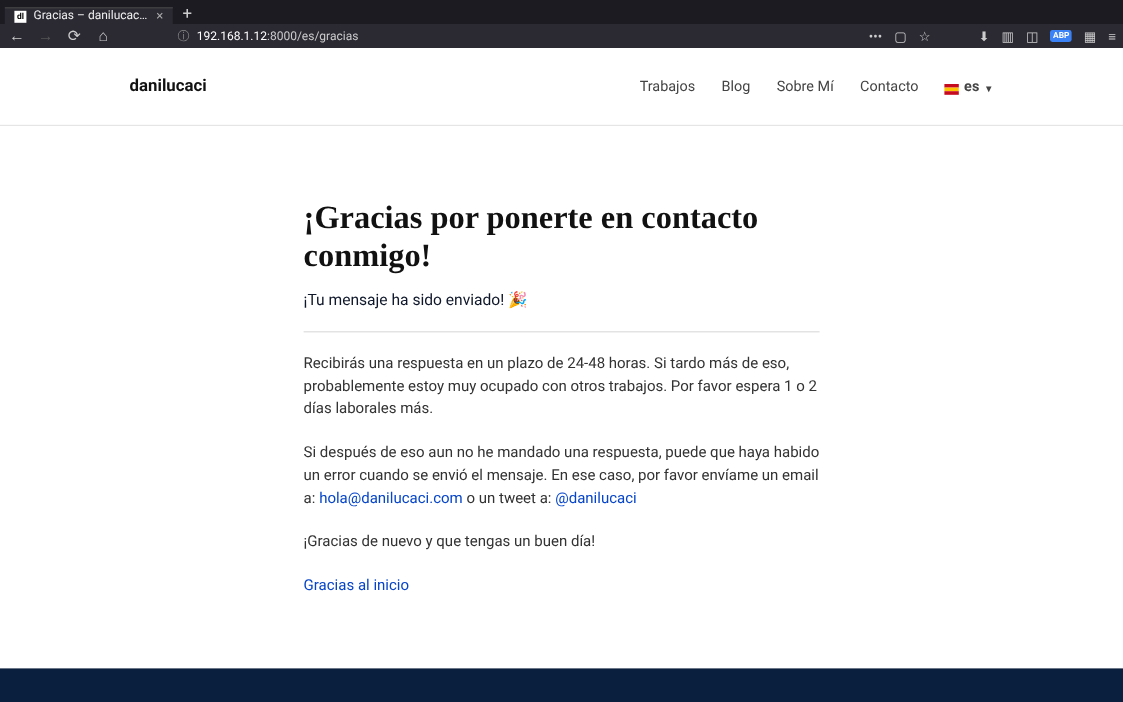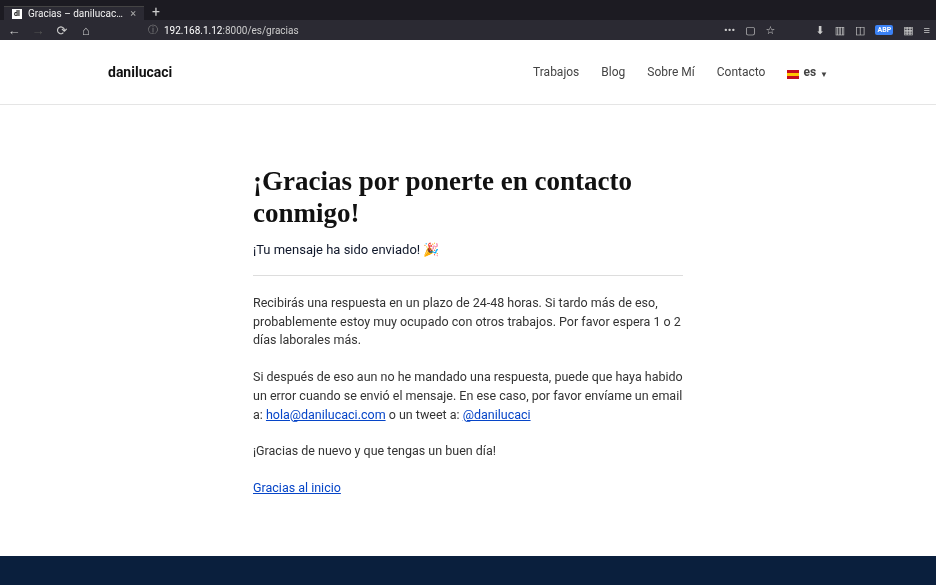--- a/index.html
+++ b/index.html
@@ -38,21 +38,21 @@
     .flag::before { top: 0; height: 33%; background: #c60b1e; }
     .flag::after { bottom: 0; height: 33%; background: #c60b1e; }
     .flag-mid { position: absolute; top: 33%; bottom: 33%; left: 0; right: 0; background: #ffc400; }
     .caret { font-size: 8px; color: #444; }
     
     .main { max-width: 430px; margin: 60px auto 0; padding-bottom: 40px; }
     h1 { font-family: Georgia, "Times New Roman", serif; font-weight: 700; font-size: 27px; line-height: 1.2; color: #111; margin-bottom: 12px; }
     .subtitle { font-size: 13px; color: #0f172a; margin-bottom: 18px; }
     .hr { border: none; border-top: 1px solid #ddd; margin-bottom: 18px; }
     .p { font-size: 12.5px; line-height: 1.5; color: #333; margin-bottom: 18px; }
-    .link { color: #0645c8; text-decoration: underline; cursor: pointer; }
+    .link { color: #0645c8; cursor: pointer; }
     
     .footer { background: #0a1f3d; height: 44px; margin-top: auto; }
     
     ::-webkit-scrollbar { width: 12px; }
     ::-webkit-scrollbar-track { background: #f0f0f0; }
     ::-webkit-scrollbar-thumb { background: #c0c0c0; }
   </style>
 </head>
 <body>
 

